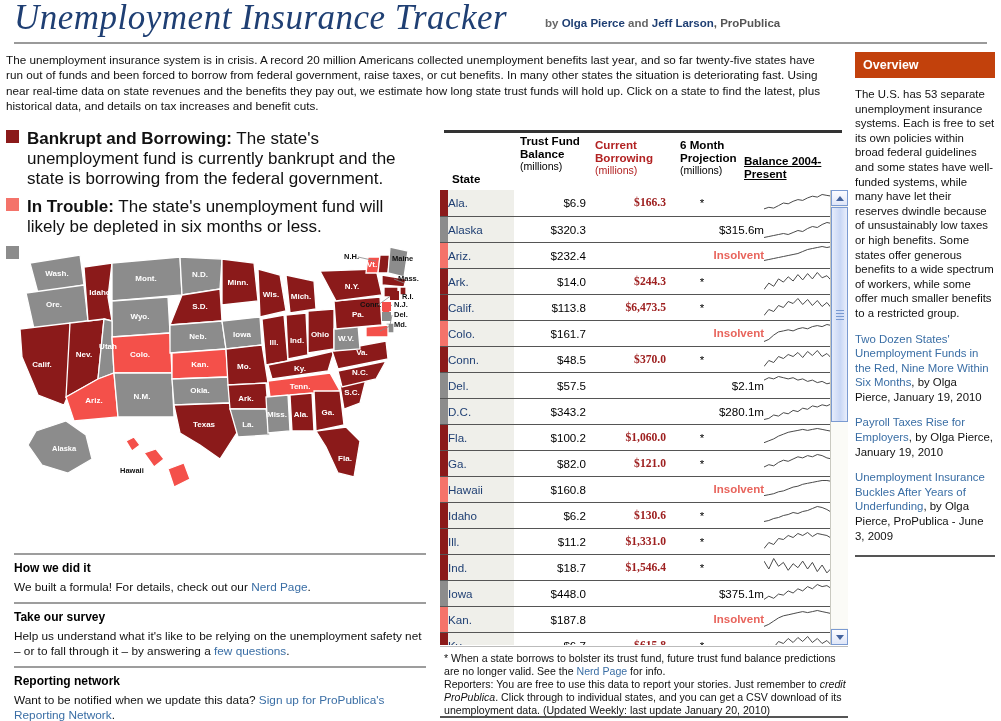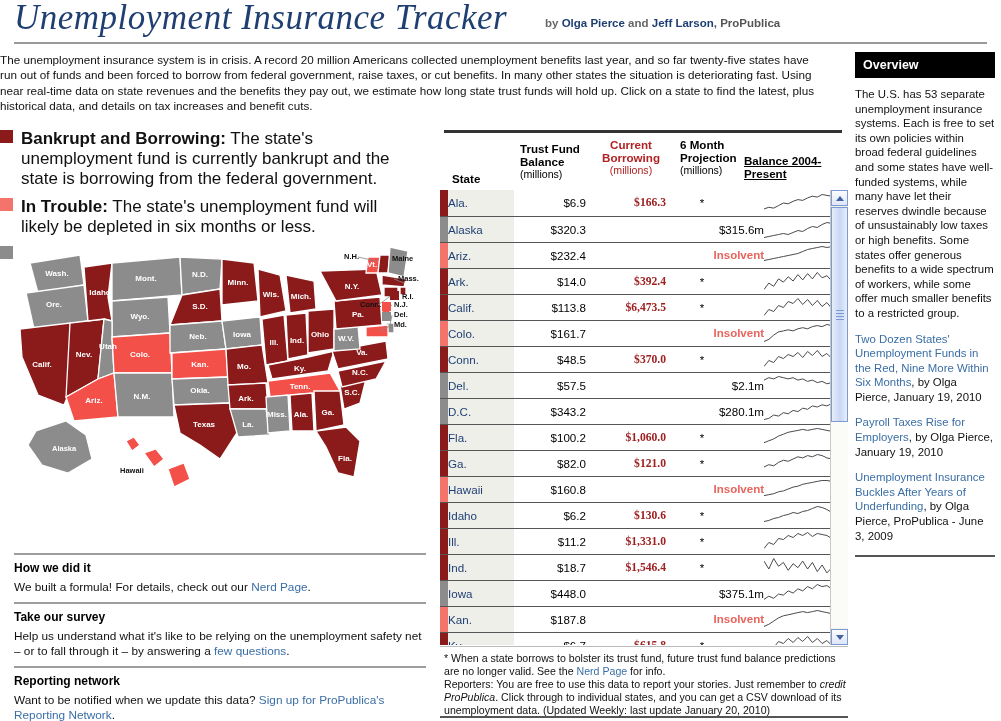--- a/index.html
+++ b/index.html
@@ -25,21 +25,21 @@
     white-space:nowrap;
   }
   .byline .nm{color:#1f3f73;margin-top:17px;}
   .byline .pp{color:#555;font-weight:bold;}
   .rule{
     position:absolute;left:14px;top:42px;width:973px;height:2px;
     background:#9a9a9a;
   }
 
   
-  .leftcol{position:absolute;left:0;top:52px;width:420px;}
+  .leftcol{position:absolute;left:6px;top:52px;width:420px;}
   .intro{
     font-size:11.7px;line-height:15.4px;color:#111;
     width:828px;text-align:left;
   }
   .legend{margin-top:15px;width:410px;}
   .legend-row{display:flex;align-items:flex-start;margin-bottom:8px;}
   .swatch{width:13px;height:13px;flex:0 0 13px;margin-right:8px;margin-top:1px;}
   .legend-text{font-size:17px;line-height:20px;color:#111;}
   .legend-text b{font-weight:bold;}
 
@@ -54,22 +54,22 @@
   .panel-p{font-size:11.8px;line-height:15px;color:#111;margin:0 0 7px 0;}
   a.lnk{color:#3a6ea5;text-decoration:none;}
 
   
   .tablewrap{position:absolute;left:440px;top:130px;width:408px;}
   .thead-rule{width:398px;height:3px;background:#333;margin-left:4px;}
   .thead{position:relative;height:57px;}
   .th{position:absolute;font-size:11.6px;font-weight:bold;line-height:12.6px;}
   .th .sub{font-weight:normal;font-size:10.6px;}
   .th-state{left:12px;top:40px;}
-  .th-tfb{left:80px;top:10px;width:66px;}
-  .th-cb{left:155px;top:6px;width:72px;color:#b22222;text-align:center;}
+  .th-tfb{left:80px;top:2px;width:66px;}
+  .th-cb{left:155px;top:6px;width:72px;color:#b22222;}
   .th-proj{left:240px;top:6px;width:72px;}
   .th-bal{left:304px;top:22px;width:95px;text-decoration:underline;}
 
   .scrollport{position:relative;width:408px;height:455px;overflow:hidden;}
   .tbl{width:390px;border-collapse:collapse;table-layout:fixed;}
   .tbl tr{height:26px;}
   .tbl td{font-size:11.6px;border-bottom:1px solid #555;padding:0;vertical-align:middle;}
   .c-bar{width:8px;padding:0;border-bottom:none;}
   .c-state{width:66px;background:#efefea;color:#1f3f73;padding-left:12px;font-size:11.6px;}
   .c-tfb{width:72px;text-align:right;padding-right:8px;}
@@ -98,21 +98,21 @@
   
   .footnote{position:absolute;left:444px;top:652px;width:404px;
             font-size:10.6px;line-height:13px;color:#111;}
   .footnote i{font-style:italic;}
   .foot-rule{position:absolute;left:440px;top:716px;width:408px;height:2px;background:#555;}
   .foot-rule-top{position:absolute;left:440px;top:646px;width:408px;height:1px;background:#bbb;}
 
   
   .sidebar{position:absolute;left:855px;top:52px;width:140px;}
   .ov-head{
-    background:#000000;color:#fff;font-size:12.5px;font-weight:bold;
+    background:#c2410c;color:#fff;font-size:12.5px;font-weight:bold;
     padding:6px 8px;margin-bottom:9px;
   }
   .ov-body{font-size:11.4px;line-height:14.6px;color:#111;}
   .side-item{font-size:11.4px;line-height:14.6px;color:#111;margin-top:11px;}
   .side-item b{font-weight:bold;}
   .side-rule{height:2px;background:#555;margin-top:12px;width:140px;}
 </style>
 </head>
 <body>
 
@@ -344,21 +344,21 @@
               <td class="c-spark">
                 <svg width="92" height="20">
                   <path d="M0.0 15.5 L4.8 14.5 L9.7 13.5 L14.5 12.5 L19.4 11.5 L24.2 10.5 L29.1 9.5 L33.9 8.5 L38.7 6.5 L43.6 4.5 L48.4 3.5 L53.3 2.5 L58.1 1.5 L62.9 2.5 L67.8 1.5 L72.6 3.5 L77.5 6.5 L82.3 10.5 L87.2 14.5 L92.0 18.5" fill="none" stroke="#4a4a4a" stroke-width="1"></path>
                 </svg>
               </td>
             </tr>
             <tr>
               <td class="c-bar" style="background: rgb(139, 26, 26);"></td>
               <td class="c-state">Ark.</td>
               <td class="c-tfb">$14.0</td>
-              <td class="c-cb">$392.4</td>
+              <td class="c-cb">$244.3</td>
               <td class="c-proj star">*</td>
               <td class="c-spark">
                 <svg width="92" height="20">
                   <path d="M0.0 18.5 L4.8 12.1 L9.7 15.3 L14.5 7.9 L19.4 11.1 L24.2 5.8 L29.1 10.0 L33.9 3.6 L38.7 8.9 L43.6 2.6 L48.4 7.9 L53.3 1.5 L58.1 6.8 L62.9 4.7 L67.8 10.0 L72.6 6.8 L77.5 12.1 L82.3 14.3 L87.2 16.4 L92.0 17.4" fill="none" stroke="#4a4a4a" stroke-width="1"></path>
                 </svg>
               </td>
             </tr>
             <tr>
               <td class="c-bar" style="background: rgb(139, 26, 26);"></td>
               <td class="c-state">Calif.</td>

